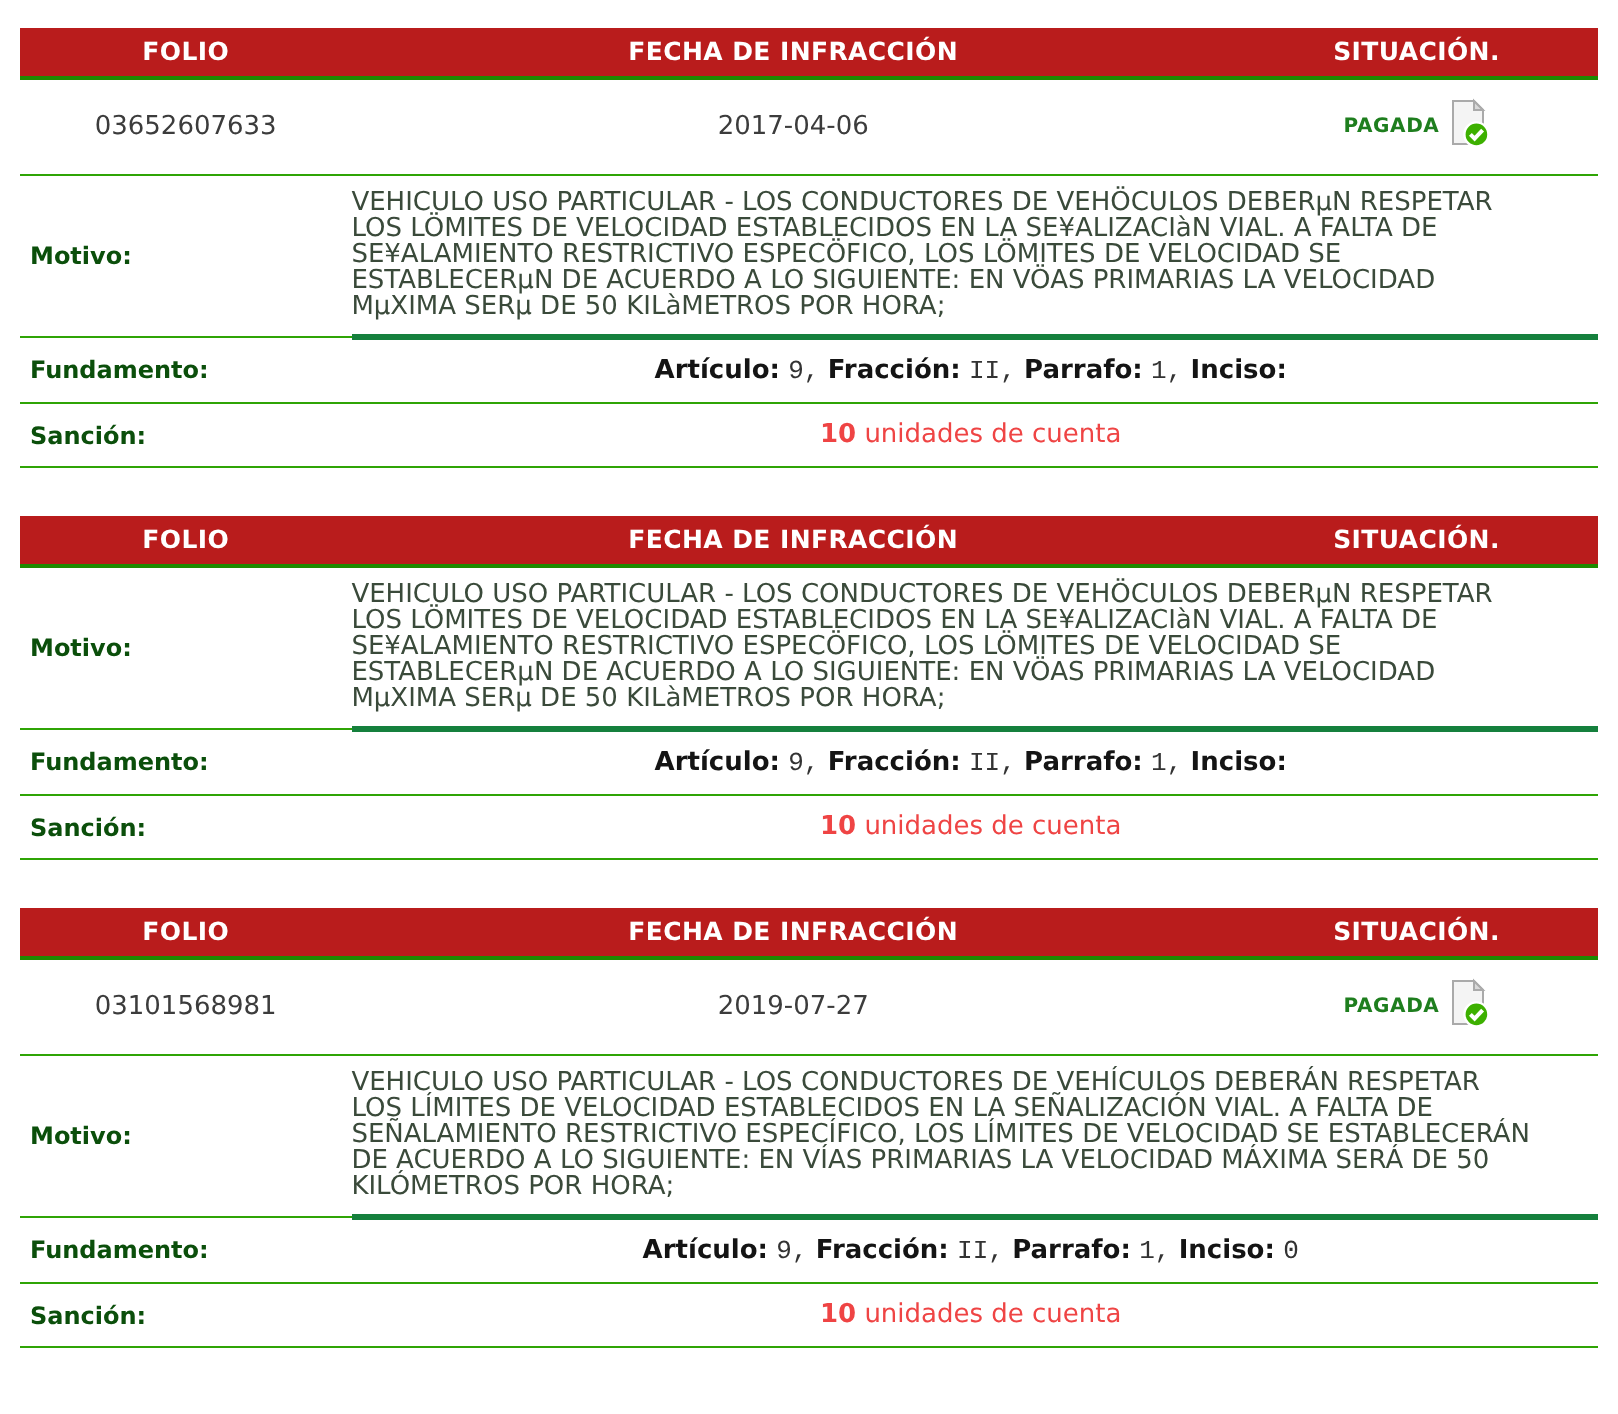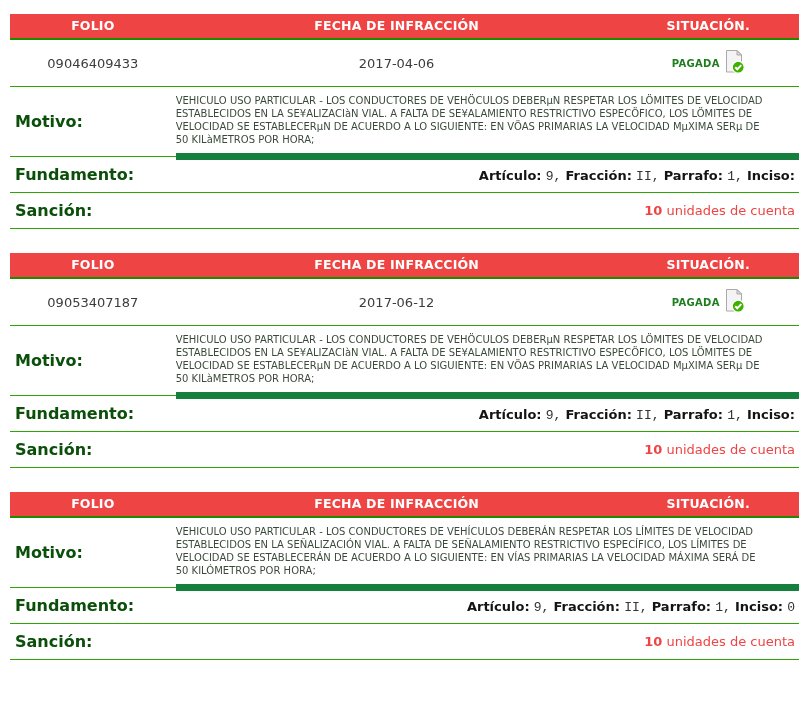--- a/index.html
+++ b/index.html
@@ -13,21 +13,21 @@
     min-height: 707px;
     padding: 14px 10px 9px 10px;
   }
   table.card {
     width: 100%;
     border-collapse: collapse;
     table-layout: fixed;
     margin-bottom: 24px;
   }
   table.card thead th {
-    background: #ef4444;
+    background: #b91c1c;
     color: #ffffff;
     font-size: 12.5px;
     font-weight: bold;
     padding: 4px 2px 5px 2px;
     text-align: center;
     border-bottom: 2px solid #1E8A00;
     letter-spacing: .2px;
   }
   tr.value-row td {
     padding: 9px 4px;
@@ -42,39 +42,39 @@
     color: #1E7E1E;
     font-weight: bold;
     font-size: 10px;
     letter-spacing: .3px;
     vertical-align: middle;
   }
   .doc-icon { display: inline-block; vertical-align: middle; margin-left: 4px; cursor: pointer; }
   td.label-cell {
     color: #0B4F0B;
     font-weight: bold;
-    font-size: 16px;
+    font-size: 12px;
     text-align: left;
     padding: 8px 4px 8px 5px;
     vertical-align: middle;
     border-bottom: 1px solid #2FA405;
   }
   td.motivo-text {
-    font-size: 10px;
+    font-size: 13px;
     line-height: 13px;
     color: #3A4A3A;
     text-align: left;
     padding: 7px 30px 7px 0;
     vertical-align: middle;
-    border-bottom: 7px solid #15803d;
+    border-bottom: 3px solid #15803d;
   }
   td.fund-text, td.sancion-text {
     font-size: 13px;
     color: #1c1c1c;
-    text-align: right;
+    text-align: center;
     padding: 8px 4px 8px 0;
     vertical-align: middle;
     border-bottom: 1px solid #2FA405;
     margin-left: 20px;
   }
   .flabel { font-weight: bold; color: #141414; }
   .fval { font-family: "Liberation Mono", monospace; font-size: 13px; color: #333; }
   .sval { font-weight: bold; color: #ef4444; }
   .sunit { color: #ef4444; }
 </style>
@@ -91,21 +91,21 @@
       </colgroup>
     <thead>
       <tr>
         <th>FOLIO</th>
         <th>FECHA DE INFRACCIÓN</th>
         <th>SITUACIÓN.</th>
       </tr>
     </thead>
     <tbody>
       <tr class="value-row">
-        <td>09046409433</td>
+        <td>03652607633</td>
         <td>2017-04-06</td>
         <td class="situacion">
           <span class="pagada">PAGADA</span><span class="doc-icon"><svg width="21" height="25" viewBox="0 0 21 25">
                 <path d="M2.5 1.5 h10.5 l4.5 4.5 v17 h-15 z" fill="#f4f4f4" stroke="#aaaaaa"></path>
                 <path d="M13 1.5 l4.5 4.5 h-4.5 z" fill="#d9d9d9" stroke="#aaaaaa"></path>
                 <circle cx="14.2" cy="18.2" r="6" fill="#3DB000" stroke="#ffffff" stroke-width="1.2"></circle>
                 <path d="M11.2 18.2 l2.1 2.1 l4-4.2" stroke="#ffffff" stroke-width="2" fill="none"></path>
               </svg></span>
         </td>
       </tr>
@@ -138,70 +138,70 @@
         <col style="width:23%">
       </colgroup>
     <thead>
       <tr>
         <th>FOLIO</th>
         <th>FECHA DE INFRACCIÓN</th>
         <th>SITUACIÓN.</th>
       </tr>
     </thead>
     <tbody>
+      <tr>
+        <td class="label-cell">Motivo:</td>
+        <td class="motivo-text" colspan="2">VEHICULO USO PARTICULAR - LOS CONDUCTORES DE VEHÖCULOS DEBERµN RESPETAR LOS LÖMITES DE VELOCIDAD ESTABLECIDOS EN LA SE¥ALIZACIàN VIAL. A FALTA DE SE¥ALAMIENTO RESTRICTIVO ESPECÖFICO, LOS LÖMITES DE VELOCIDAD SE ESTABLECERµN DE ACUERDO A LO SIGUIENTE: EN VÖAS PRIMARIAS LA VELOCIDAD MµXIMA SERµ DE 50 KILàMETROS POR HORA;</td>
+      </tr>
+      <tr>
+        <td class="label-cell">Fundamento:</td>
+        <td class="fund-text" colspan="2">
+          <span class="flabel">Artículo:</span> <span class="fval">9,</span>
+          <span class="flabel">Fracción:</span> <span class="fval">II,</span>
+          <span class="flabel">Parrafo:</span> <span class="fval">1,</span>
+          <span class="flabel">Inciso:</span> <span class="fval"></span>
+        </td>
+      </tr>
+      <tr>
+        <td class="label-cell">Sanción:</td>
+        <td class="sancion-text" colspan="2">
+          <span class="sval">10</span> <span class="sunit">unidades de cuenta</span>
+        </td>
+      </tr>
+    </tbody>
+  </table>
+
+  <table class="card">
+    <colgroup>
+        <col style="width:21%">
+        <col style="width:56%">
+        <col style="width:23%">
+      </colgroup>
+    <thead>
+      <tr>
+        <th>FOLIO</th>
+        <th>FECHA DE INFRACCIÓN</th>
+        <th>SITUACIÓN.</th>
+      </tr>
+    </thead>
+    <tbody>
       <tr class="value-row">
-        <td>09053407187</td>
-        <td>2017-06-12</td>
+        <td>03101568981</td>
+        <td>2019-07-27</td>
         <td class="situacion">
           <span class="pagada">PAGADA</span><span class="doc-icon"><svg width="21" height="25" viewBox="0 0 21 25">
                 <path d="M2.5 1.5 h10.5 l4.5 4.5 v17 h-15 z" fill="#f4f4f4" stroke="#aaaaaa"></path>
                 <path d="M13 1.5 l4.5 4.5 h-4.5 z" fill="#d9d9d9" stroke="#aaaaaa"></path>
                 <circle cx="14.2" cy="18.2" r="6" fill="#3DB000" stroke="#ffffff" stroke-width="1.2"></circle>
                 <path d="M11.2 18.2 l2.1 2.1 l4-4.2" stroke="#ffffff" stroke-width="2" fill="none"></path>
               </svg></span>
         </td>
       </tr>
       <tr>
         <td class="label-cell">Motivo:</td>
-        <td class="motivo-text" colspan="2">VEHICULO USO PARTICULAR - LOS CONDUCTORES DE VEHÖCULOS DEBERµN RESPETAR LOS LÖMITES DE VELOCIDAD ESTABLECIDOS EN LA SE¥ALIZACIàN VIAL. A FALTA DE SE¥ALAMIENTO RESTRICTIVO ESPECÖFICO, LOS LÖMITES DE VELOCIDAD SE ESTABLECERµN DE ACUERDO A LO SIGUIENTE: EN VÖAS PRIMARIAS LA VELOCIDAD MµXIMA SERµ DE 50 KILàMETROS POR HORA;</td>
-      </tr>
-      <tr>
-        <td class="label-cell">Fundamento:</td>
-        <td class="fund-text" colspan="2">
-          <span class="flabel">Artículo:</span> <span class="fval">9,</span>
-          <span class="flabel">Fracción:</span> <span class="fval">II,</span>
-          <span class="flabel">Parrafo:</span> <span class="fval">1,</span>
-          <span class="flabel">Inciso:</span> <span class="fval"></span>
-        </td>
-      </tr>
-      <tr>
-        <td class="label-cell">Sanción:</td>
-        <td class="sancion-text" colspan="2">
-          <span class="sval">10</span> <span class="sunit">unidades de cuenta</span>
-        </td>
-      </tr>
-    </tbody>
-  </table>
-
-  <table class="card">
-    <colgroup>
-        <col style="width:21%">
-        <col style="width:56%">
-        <col style="width:23%">
-      </colgroup>
-    <thead>
-      <tr>
-        <th>FOLIO</th>
-        <th>FECHA DE INFRACCIÓN</th>
-        <th>SITUACIÓN.</th>
-      </tr>
-    </thead>
-    <tbody>
-      <tr>
-        <td class="label-cell">Motivo:</td>
         <td class="motivo-text" colspan="2">VEHICULO USO PARTICULAR - LOS CONDUCTORES DE VEHÍCULOS DEBERÁN RESPETAR LOS LÍMITES DE VELOCIDAD ESTABLECIDOS EN LA SEÑALIZACIÓN VIAL. A FALTA DE SEÑALAMIENTO RESTRICTIVO ESPECÍFICO, LOS LÍMITES DE VELOCIDAD SE ESTABLECERÁN DE ACUERDO A LO SIGUIENTE: EN VÍAS PRIMARIAS LA VELOCIDAD MÁXIMA SERÁ DE 50 KILÓMETROS POR HORA;</td>
       </tr>
       <tr>
         <td class="label-cell">Fundamento:</td>
         <td class="fund-text" colspan="2">
           <span class="flabel">Artículo:</span> <span class="fval">9,</span>
           <span class="flabel">Fracción:</span> <span class="fval">II,</span>
           <span class="flabel">Parrafo:</span> <span class="fval">1,</span>
           <span class="flabel">Inciso:</span> <span class="fval">0</span>
         </td>

